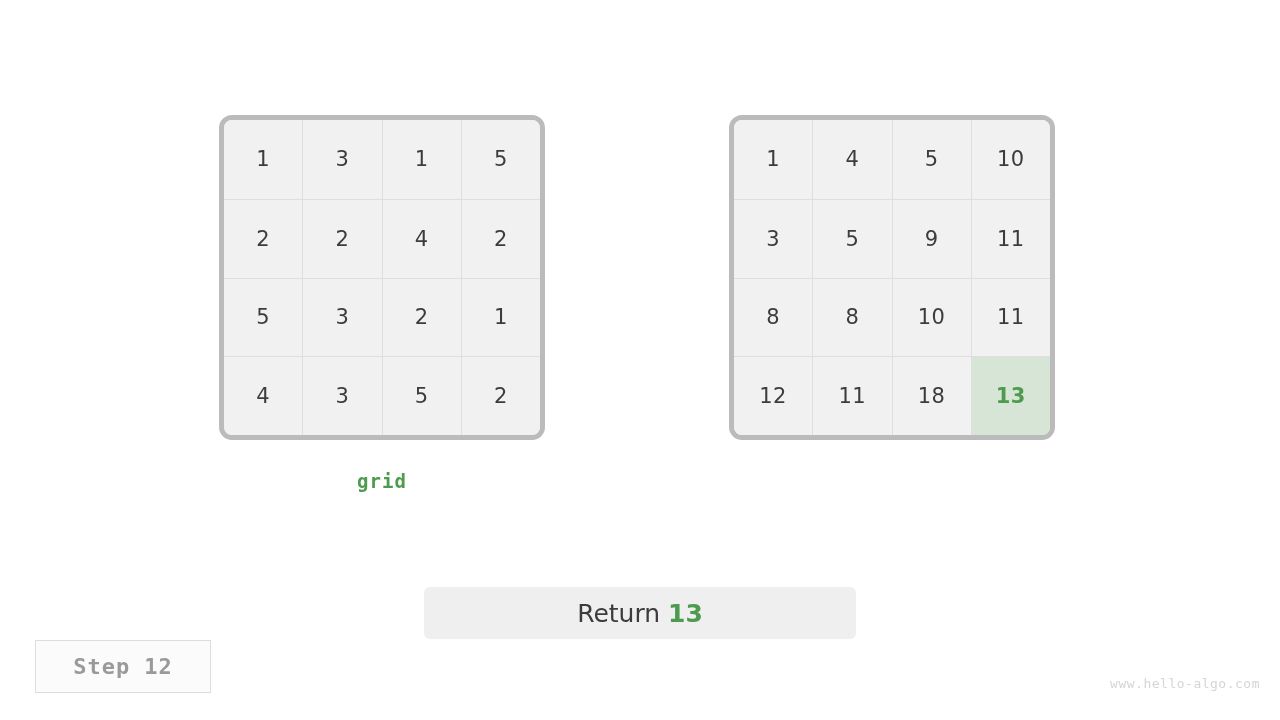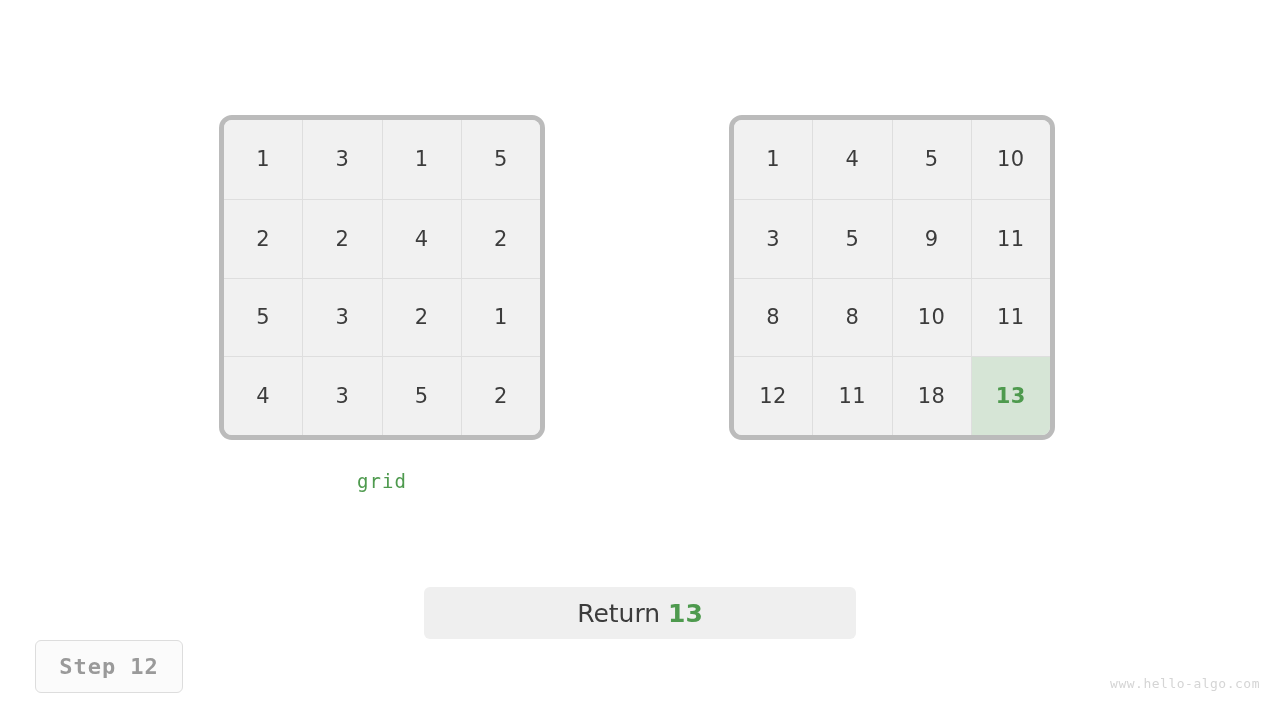--- a/index.html
+++ b/index.html
@@ -72,21 +72,21 @@
   }
 
   .matrix-label {
     position: absolute;
     top: 355px;
     left: 0;
     width: 326px;
     text-align: center;
     font-family: "DejaVu Sans Mono", "Liberation Mono", monospace;
     font-size: 19px;
-    font-weight: normal;
+    font-weight: bold;
     color: #4e9a4e;
     letter-spacing: 1px;
   }
 
   
   #caption-box {
     position: absolute;
     left: 424px;
     top: 587px;
     width: 432px;
@@ -104,26 +104,26 @@
   #caption-box .accent {
     color: #4e9a4e;
     font-weight: bold;
   }
 
   
   #step-badge {
     position: absolute;
     left: 35px;
     top: 640px;
-    width: 148px;
+    width: 176px;
     height: 53px;
     box-sizing: border-box;
     background: #fbfbfb;
     border: 1px solid #dddddd;
-    border-radius: 6px;
+    border-radius: 0;
     display: flex;
     align-items: center;
     justify-content: center;
     font-family: "DejaVu Sans Mono", "Liberation Mono", monospace;
     font-size: 22px;
     font-weight: bold;
     color: #9a9a9a;
     letter-spacing: 1px;
   }
 

